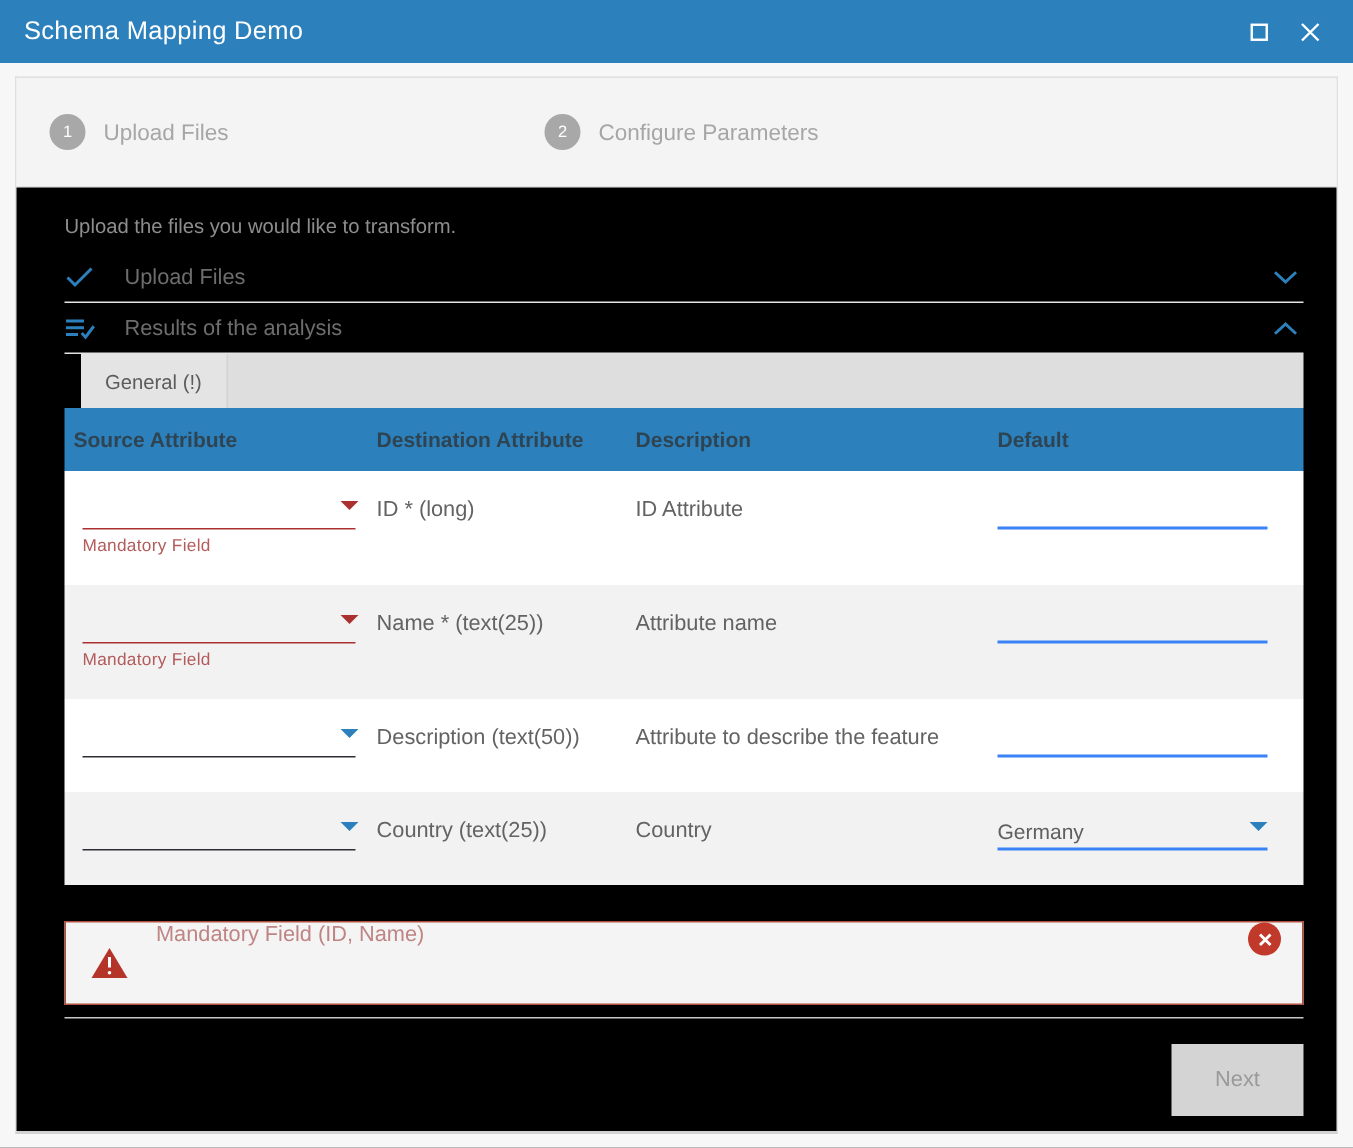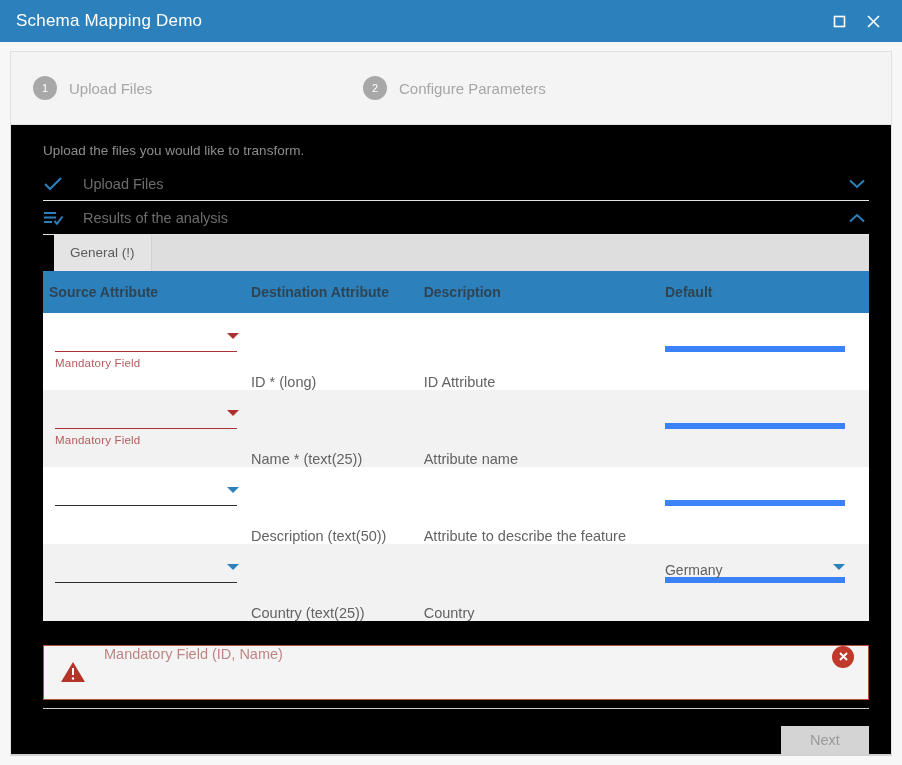--- a/index.html
+++ b/index.html
@@ -183,27 +183,26 @@
     font-size: 11.5px;
     color: #b45b5b;
     margin: 5px 0 0 6px;
     letter-spacing: .2px;
   }
 
   .celltext {
     font-size: 14.5px;
     color: #636363;
     padding-top: 1px;
-    margin-top: 43px;
   }
 
   .defline {
     width: 180px;
     height: 22px;
-    border-bottom: 6px solid #3b82f6;
+    border-bottom: 2px solid #3b82f6;
     position: relative;
   }
   .defline .caret { border-top-color: #2c81bd; right: 0; }
   .defline .sel-text { color: #5f5f5f; }
 
   
   #alert {
     margin: 24px 22px 0 32px;
     border: 1px solid #b1503e;
     background: #f4f4f4;
@@ -238,21 +237,21 @@
 
   
   #footer {
     flex: 1;
     display: flex;
     align-items: flex-start;
     justify-content: flex-end;
     padding: 17px 22px 0 0;
   }
   #next-btn {
-    width: 88px; height: 28px;
+    width: 88px; height: 48px;
     background: #d4d4d4;
     border: none;
     color: #9a9a9a;
     font-size: 14.5px;
     font-family: "Liberation Sans", sans-serif;
     display: flex; align-items: center; justify-content: center;
   }
 </style>
 </head>
 <body>

